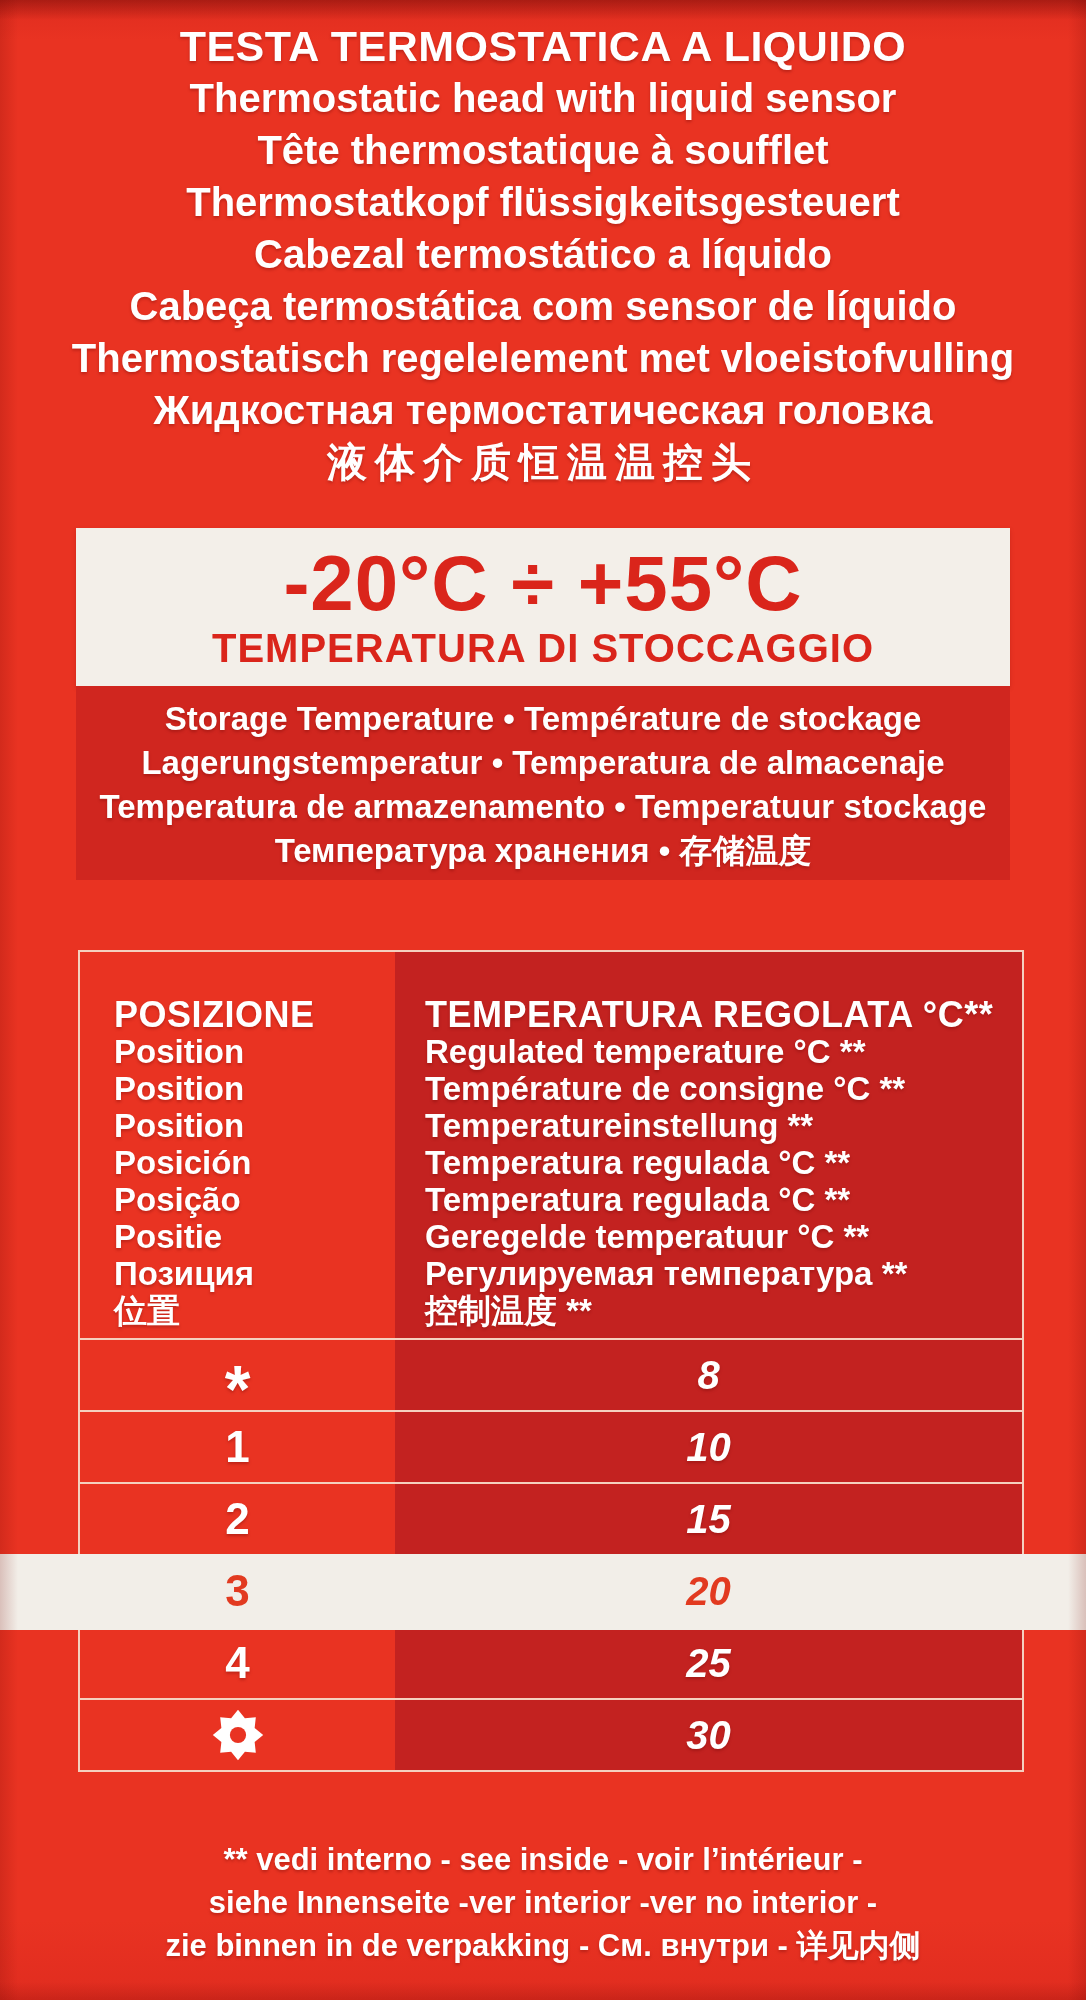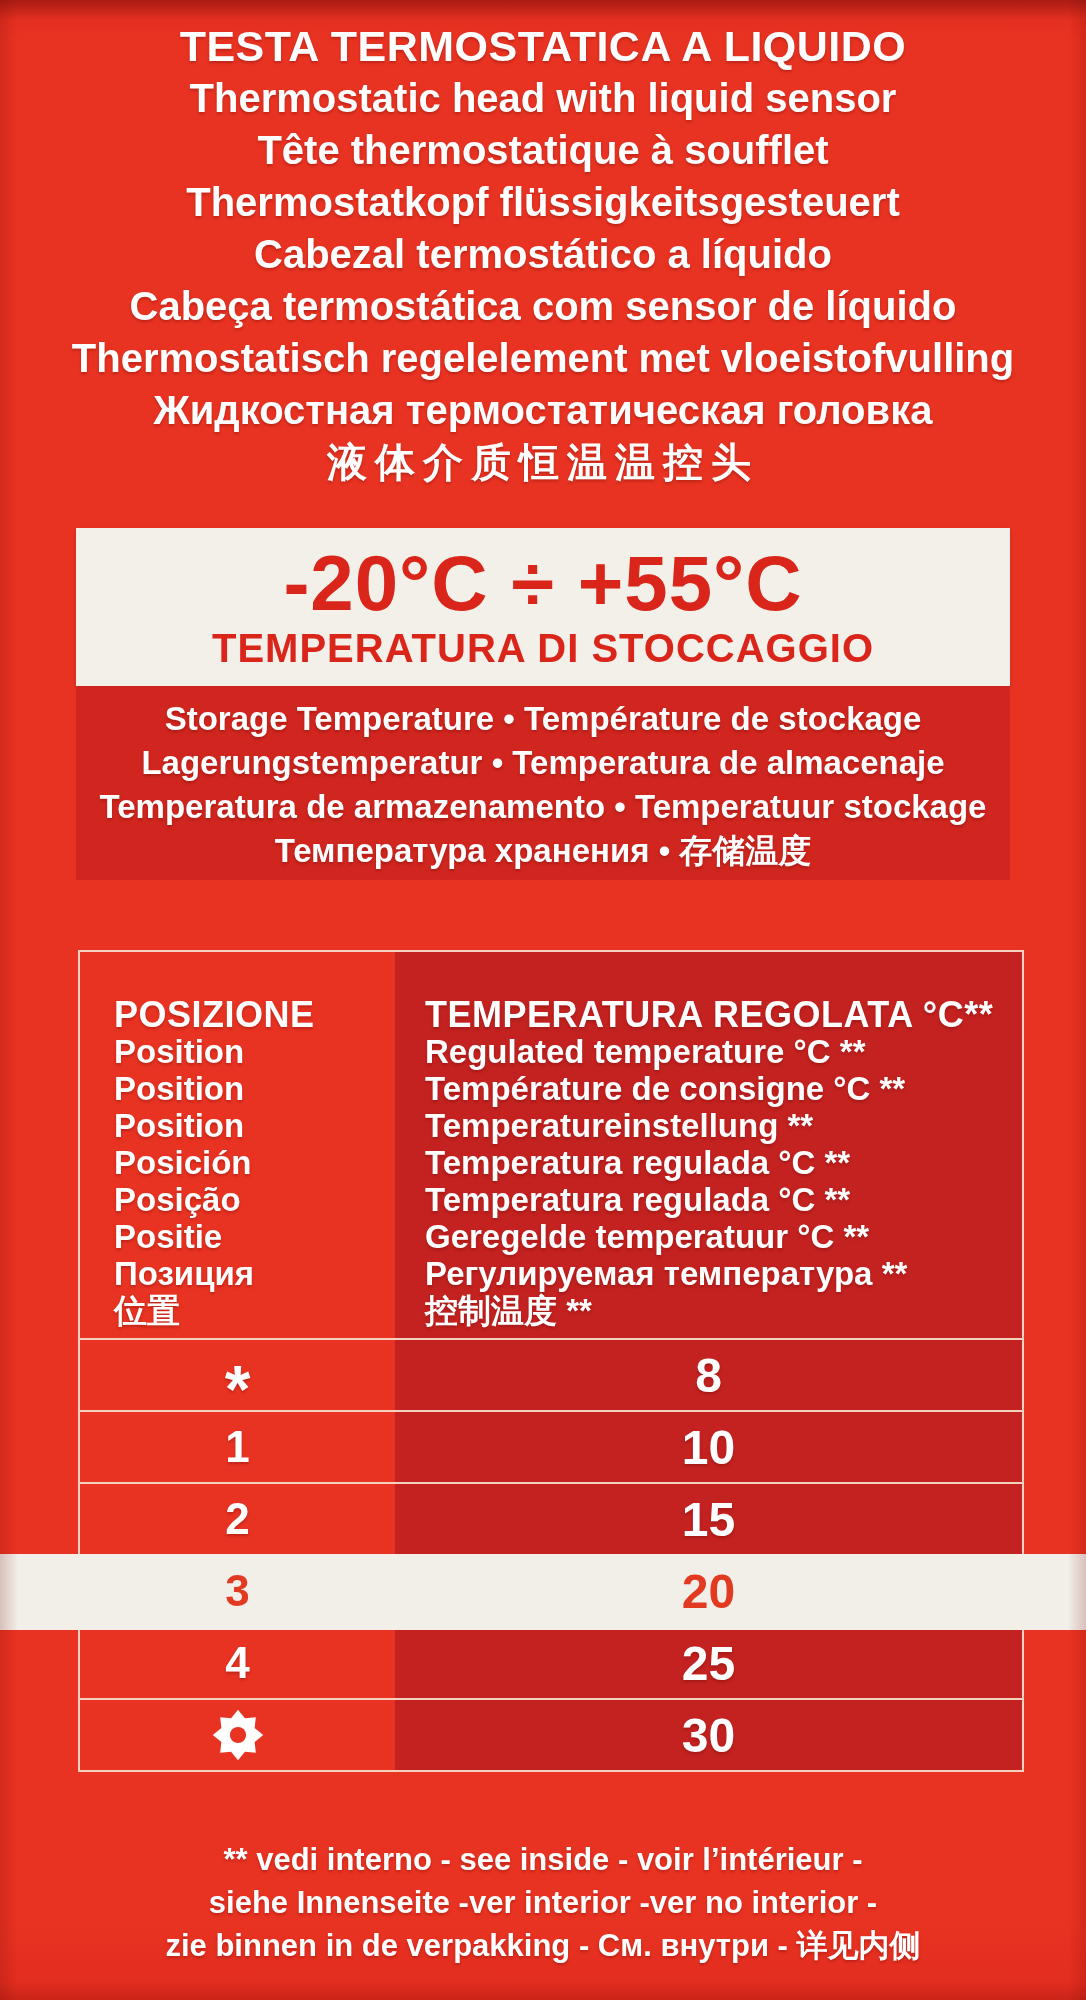--- a/index.html
+++ b/index.html
@@ -84,21 +84,22 @@
     border-top: 2px solid rgba(247,236,219,.85);
     box-sizing: border-box;
   }
   .cell-pos {
     width: 315px; display: flex; align-items: center; justify-content: center;
     font-size: 44px;
   }
   .cell-temp {
     flex: 1; background: #c32220;
     display: flex; align-items: center; justify-content: center;
-    font-size: 48px;
+    font-size: 40px;
+    font-style: italic;
   }
   .glyph-asterisk { font-size: 66px; position: relative; top: 14px; }
   .trow.highlight { border-top-color: transparent; position: relative; }
   .trow.highlight::before {
     content: "";
     position: absolute; left: -80px; top: -2px;
     width: 1086px; height: 76px;
     background: #f2eee8;
   }
   .trow.highlight .cell-pos,

